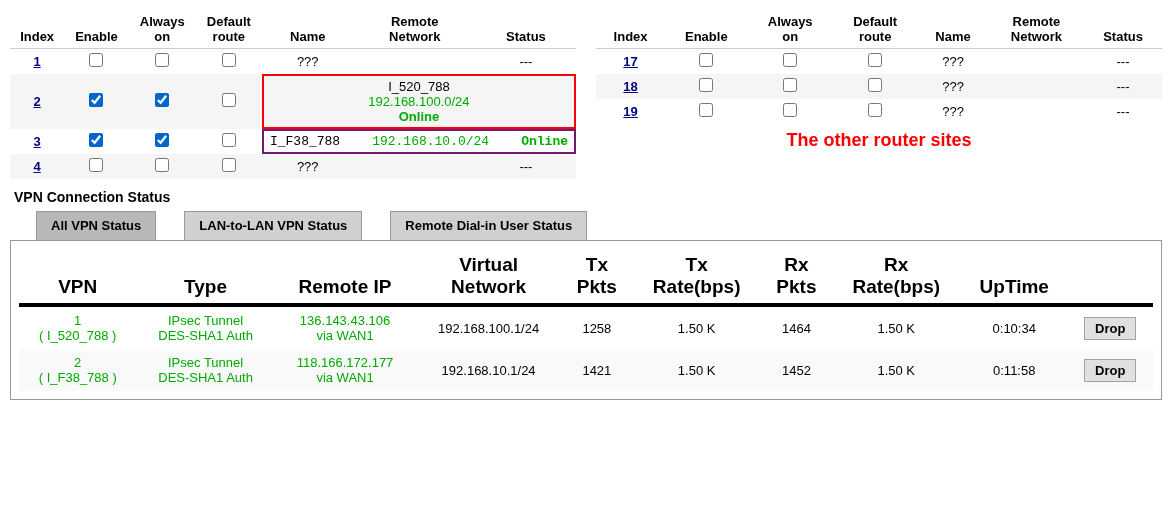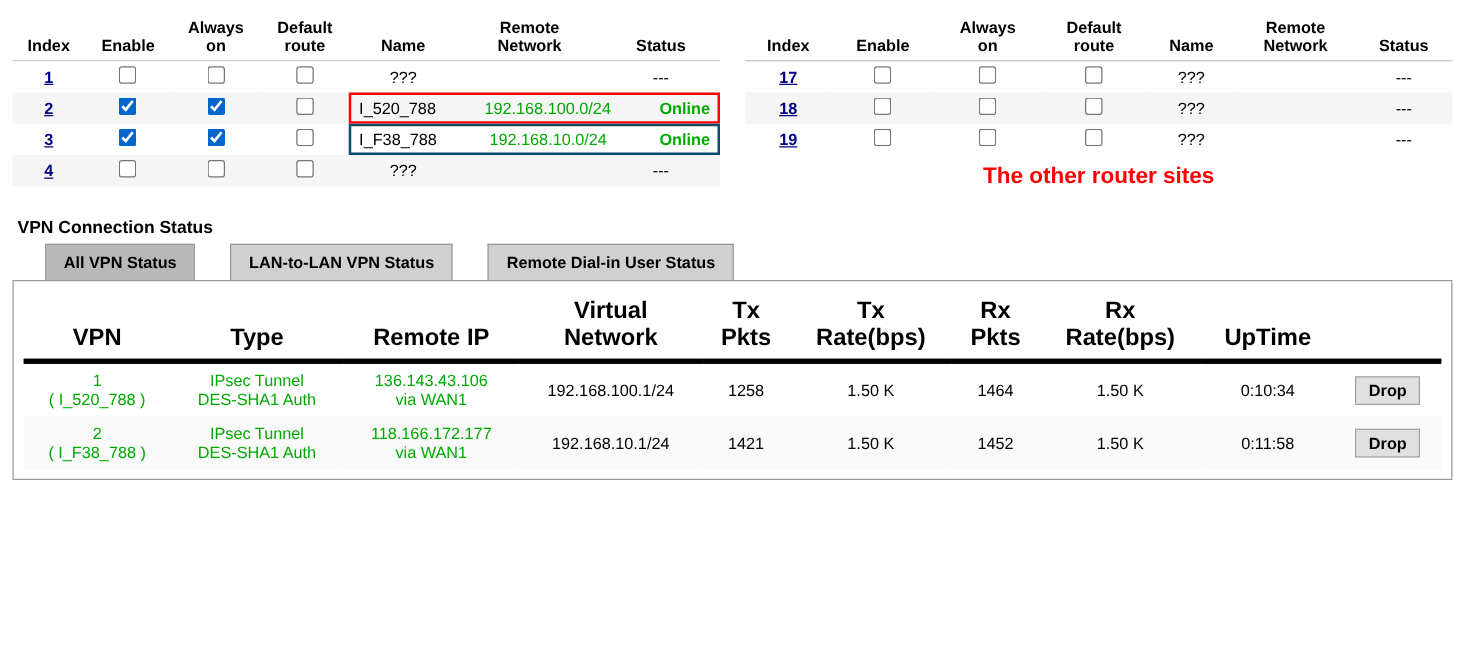--- a/index.html
+++ b/index.html
@@ -183,35 +183,35 @@
           <td></td>
           <td class="status-dash">---</td>
         </tr>
 
         <tr style="border: none;">
           <td><a class="index-link">2</a></td>
           <td><input type="checkbox" class="cb cb-checked" checked="" style=""></td>
           <td><input type="checkbox" class="cb cb-checked" checked="" style=""></td>
           <td><input type="checkbox" class="cb" style=""></td>
           <td colspan="3" style="padding:0;">
-            <div style="border: 2px solid red; display: flex; align-items: center; justify-content: space-between; padding: 3px 6px;">
+            <div style="border: 2px solid red; display: flex; align-items: center; justify-content: space-between; padding: 3px 6px; flex-direction: column;">
               <span class="name-text">I_520_788</span>
               <span class="network-text" style="margin: 0 8px;">192.168.100.0/24</span>
               <span class="status-online">Online</span>
             </div>
           </td>
         </tr>
 
         <tr>
           <td><a class="index-link">3</a></td>
           <td><input type="checkbox" class="cb cb-checked" checked="" style=""></td>
           <td><input type="checkbox" class="cb cb-checked" checked="" style=""></td>
           <td><input type="checkbox" class="cb" style=""></td>
           <td colspan="3" style="padding:0;">
-            <div style="border: 2px solid #0c4a6e; display: flex; align-items: center; justify-content: space-between; padding: 3px 6px;">
+            <div style="border: 2px solid #701a75; display: flex; align-items: center; justify-content: space-between; padding: 3px 6px; font-family: Liberation Mono, monospace;">
               <span class="name-text">I_F38_788</span>
               <span class="network-text" style="margin: 0 8px;">192.168.10.0/24</span>
               <span class="status-online">Online</span>
             </div>
           </td>
         </tr>
 
         <tr>
           <td><a class="index-link">4</a></td>
           <td><input type="checkbox" class="cb" style=""></td>

